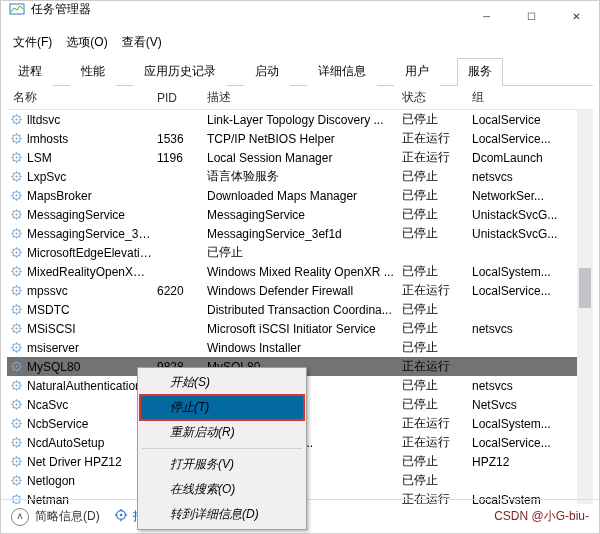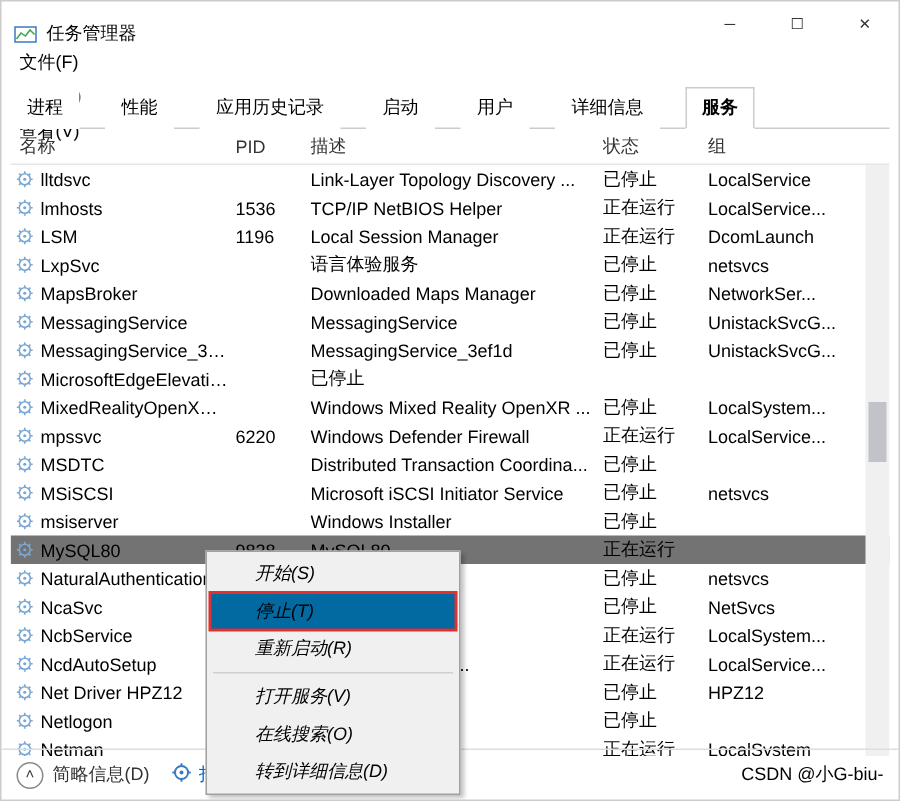--- a/index.html
+++ b/index.html
@@ -1,26 +1,26 @@
 <!DOCTYPE html>
 <html><head>
 <meta charset="utf-8">
 <style>
   * { box-sizing: border-box; margin: 0; padding: 0; }
   body { font-family: "Microsoft YaHei", "Segoe UI", sans-serif; font-size: 12px; background: #fff; color: #000; width: 600px; height: 534px; overflow: hidden; position: relative; border: 1px solid #ccc; }
-  .titlebar { display: flex; align-items: flex-end; height: 30px; padding: 0 0 0 8px; }
+  .titlebar { display: flex; align-items: flex-start; height: 30px; padding: 0 0 0 8px; }
   .titlebar .app-icon { width: 16px; height: 16px; margin-right: 6px; display: inline-flex; align-items: center; justify-content: center; }
   .titlebar .title { flex: 1; font-size: 12px; }
   .titlebar .win-btns { display: flex; }
   .titlebar .win-btns div { width: 45px; height: 30px; display: flex; align-items: center; justify-content: center; font-family: "Segoe UI Symbol", sans-serif; font-size: 10px; color: #333; }
-  .menubar { display: flex; padding: 0 6px; height: 22px; align-items: flex-start; gap: 2px; flex-direction: column; }
+  .menubar { display: flex; padding: 0 6px; height: 22px; align-items: flex-end; gap: 2px; }
   .menubar span { padding: 2px 6px; font-size: 12px; }
   .tabs { display: flex; border-bottom: 1px solid #ccc; margin: 4px 6px 0 6px; gap: 17px; }
   .tabs .tab { padding: 4px 10px 5px 10px; font-size: 12px; border: 1px solid transparent; border-bottom: none; position: relative; top: 1px; background: #fff; }
-  .tabs .tab.active { border-color: #ccc; border-bottom: 1px solid #fff; font-weight: bold; }
+  .tabs .tab.active { border-color: #ccc; border-bottom: 1px solid #fff; }
   .table-wrap { position: relative; margin: 0 6px; height: 418px; overflow: hidden; }
   .table-head { display: flex; border-bottom: 1px solid #e5e5e5; height: 24px; align-items: center; color: #333; }
   .col-name { width: 150px; padding-left: 6px; }
   .col-pid { width: 50px; }
   .col-desc { width: 195px; }
   .col-status { width: 70px; }
   .col-group { width: 100px; }
   .th { font-size: 12px; white-space: nowrap; overflow: hidden; text-overflow: ellipsis; border-right: 1px solid transparent; padding-right: 4px; }
   .rows { height: 394px; overflow: hidden; }
   .row { display: flex; height: 19px; align-items: center; font-size: 12px; white-space: nowrap; }
@@ -32,21 +32,21 @@
   .scrollbar { position: absolute; right: 0; top: 24px; width: 16px; height: 394px; background: #f0f0f0; }
   .scrollbar .thumb { position: absolute; left: 2px; width: 12px; background: #c2c3c9; }
   .context-menu { position: absolute; left: 136px; top: 366px; width: 170px; background: #f0f0f0; border: 1px solid #a0a0a0; box-shadow: 2px 2px 3px rgba(0,0,0,.25); z-index: 10; padding: 2px; }
   .context-menu .mi { padding: 4px 8px 4px 30px; font-size: 12px; position: relative; font-style: italic; }
   .context-menu .sep { height: 1px; background: #d0d0d0; margin: 3px 2px; }
   .context-menu .mi.hl { outline: 2px solid #e03030; outline-offset: -1px; background: #0369a1; }
   .statusbar { position: absolute; bottom: 0; left: 0; right: 0; height: 34px; border-top: 1px solid #ddd; display: flex; align-items: center; padding: 0 10px; font-size: 12px; }
   .statusbar .expand { display: flex; align-items: center; gap: 6px; color: #333; }
   .statusbar .expand .circ { width: 18px; height: 18px; border: 1px solid #888; border-radius: 50%; display: flex; align-items: center; justify-content: center; font-size: 10px; }
   .statusbar .link { color: #0066cc; margin-left: 14px; display: flex; align-items: center; gap: 5px; }
-  .watermark { position: absolute; right: 10px; bottom: 8px; color: #000000; font-size: 12px; pointer-events: none; margin-left: 37px; }
+  .watermark { position: absolute; right: 10px; bottom: 8px; color: #7f1d1d; font-size: 12px; pointer-events: none; margin-left: 37px; }
   .gear { color: #6aa0d8; }
 </style>
 </head>
 <body>
 
 <div class="titlebar">
   <span class="app-icon">
     <svg viewBox="0 0 16 16">
         <rect x="1" y="3" width="14" height="10" fill="none" stroke="#3a7ac0" stroke-width="1"></rect>
         <polyline points="2,11 5,7 8,9 11,5 14,8" fill="none" stroke="#38a848" stroke-width="1"></polyline>
@@ -64,22 +64,22 @@
   <span>文件(F)</span>
   <span>选项(O)</span>
   <span>查看(V)</span>
 </div>
 
 <div class="tabs" id="tabs">
     <div class="tab">进程</div>
     <div class="tab">性能</div>
     <div class="tab">应用历史记录</div>
     <div class="tab">启动</div>
+    <div class="tab">详细信息</div>
     <div class="tab">用户</div>
-    <div class="tab">详细信息</div>
     <div class="tab active">服务</div>
   </div>
 
 <div class="table-wrap">
   <div class="table-head">
     <div class="th col-name">名称</div>
     <div class="th col-pid">PID</div>
     <div class="th col-desc">描述</div>
     <div class="th col-status">状态</div>
     <div class="th col-group">组</div>

